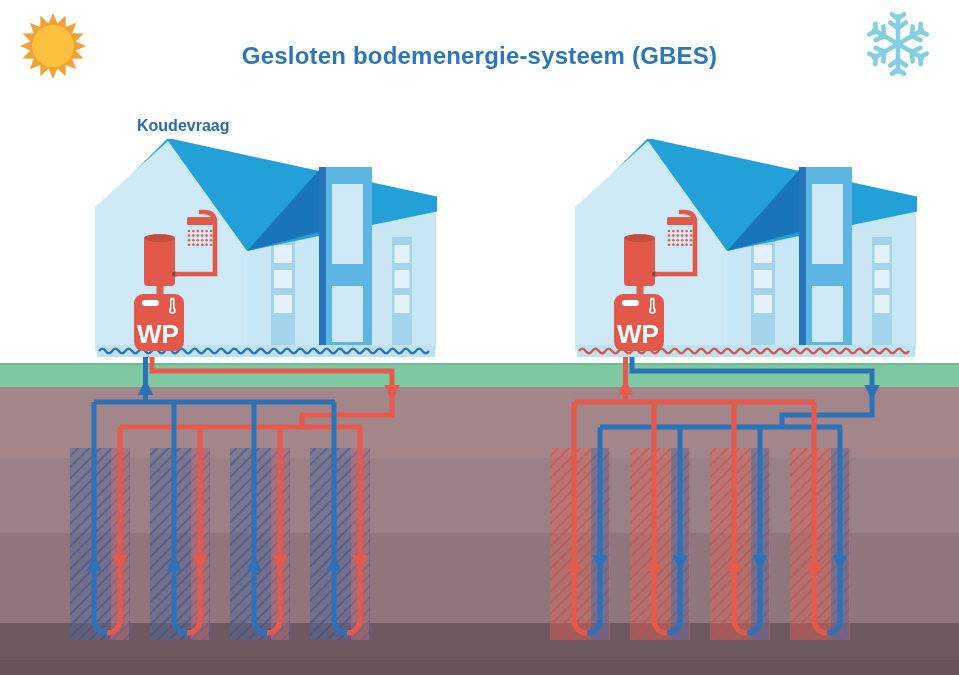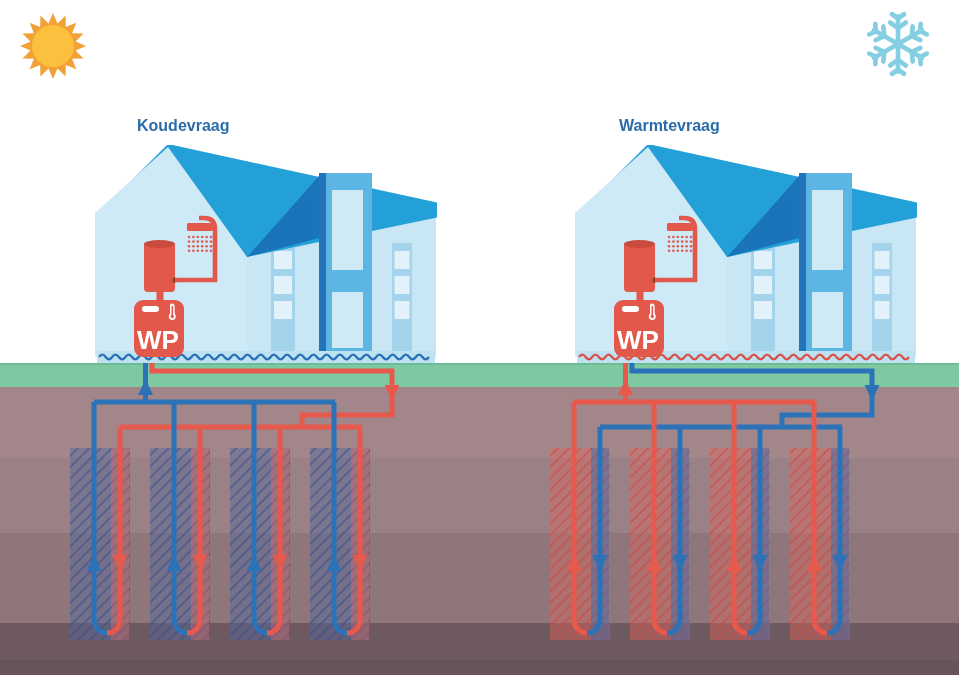--- a/index.html
+++ b/index.html
@@ -19,21 +19,21 @@
       font-size:24px;font-weight:bold;letter-spacing:.2px;}
   .icon-wrap{position:absolute;}
   #sun-wrap{left:17px;top:10px;width:72px;height:72px;}
   #snow-wrap{left:864px;top:10px;width:68px;height:68px;}
   
   .house-label{position:absolute;top:117px;width:200px;text-align:left;
       font-size:16px;font-weight:bold;}
   #label-left{left:137px;}
   #label-right{left:619px;}
   
-  .house{position:absolute;top:145px;width:342px;height:222px;padding-left:12px;}
+  .house{position:absolute;top:139px;width:342px;height:222px;padding-left:12px;}
   #house0{left:83px;}
   #house1{left:563px;}
   
   .system{position:absolute;top:355px;width:480px;height:320px;}
   #sys0{left:0px;}
   #sys1{left:480px;}
   svg{display:block;}
 </style>
 </head>
 <body>
@@ -282,20 +282,21 @@
       </g>
     </svg>
     </div>
 
   <div class="icon-wrap" id="sun-wrap">
       <svg width="72" height="72" viewBox="0 0 72 72">
          <polygon points="69.0,36.0 58.6,40.5 66.5,48.6 55.1,48.8 59.3,59.3 48.8,55.1 48.6,66.5 40.5,58.6 36.0,69.0 31.5,58.6 23.4,66.5 23.2,55.1 12.7,59.3 16.9,48.8 5.5,48.6 13.4,40.5 3.0,36.0 13.4,31.5 5.5,23.4 16.9,23.2 12.7,12.7 23.2,16.9 23.4,5.5 31.5,13.4 36.0,3.0 40.5,13.4 48.6,5.5 48.8,16.9 59.3,12.7 55.1,23.2 66.5,23.4 58.6,31.5" fill="#f2a135"></polygon>
          <circle cx="36" cy="36" r="21" fill="#fbc13e"></circle>
        </svg>
     </div>
+  <h1 id="page-title" style="color: rgb(43, 118, 188);">Gesloten bodemenergie-systeem (GBES)</h1>
   <div class="icon-wrap" id="snow-wrap">
       <svg width="68" height="68" viewBox="0 0 64 64">
          <g stroke="#85cfe3" stroke-width="4.4" stroke-linecap="round">
           <line x1="32" y1="32" x2="54.5" y2="45.0"></line>
           <line x1="45.0" y1="39.5" x2="53.1" y2="35.7"></line>
           <line x1="52.8" y1="44.0" x2="59.1" y2="41.0"></line>
           <line x1="45.0" y1="39.5" x2="45.8" y2="48.5"></line>
           <line x1="52.8" y1="44.0" x2="53.4" y2="51.0"></line>
           <line x1="32" y1="32" x2="32.0" y2="58.0"></line>
           <line x1="32.0" y1="47.0" x2="39.4" y2="52.2"></line>
@@ -321,14 +322,13 @@
           <line x1="45.0" y1="24.5" x2="45.8" y2="15.5"></line>
           <line x1="52.8" y1="20.0" x2="53.4" y2="13.0"></line>
           <line x1="45.0" y1="24.5" x2="53.1" y2="28.3"></line>
           <line x1="52.8" y1="20.0" x2="59.1" y2="23.0"></line>
         </g>
          <circle cx="32" cy="32" r="4.5" fill="#85cfe3"></circle>
        </svg>
     </div>
 
   <div class="house-label" id="label-left" style="color: rgb(43, 108, 171);">Koudevraag</div>
-  <div class="house-label" id="label-right" style="color: rgb(43, 108, 171);">Warmtevraag</div>
 </div>
 
 </body></html>

